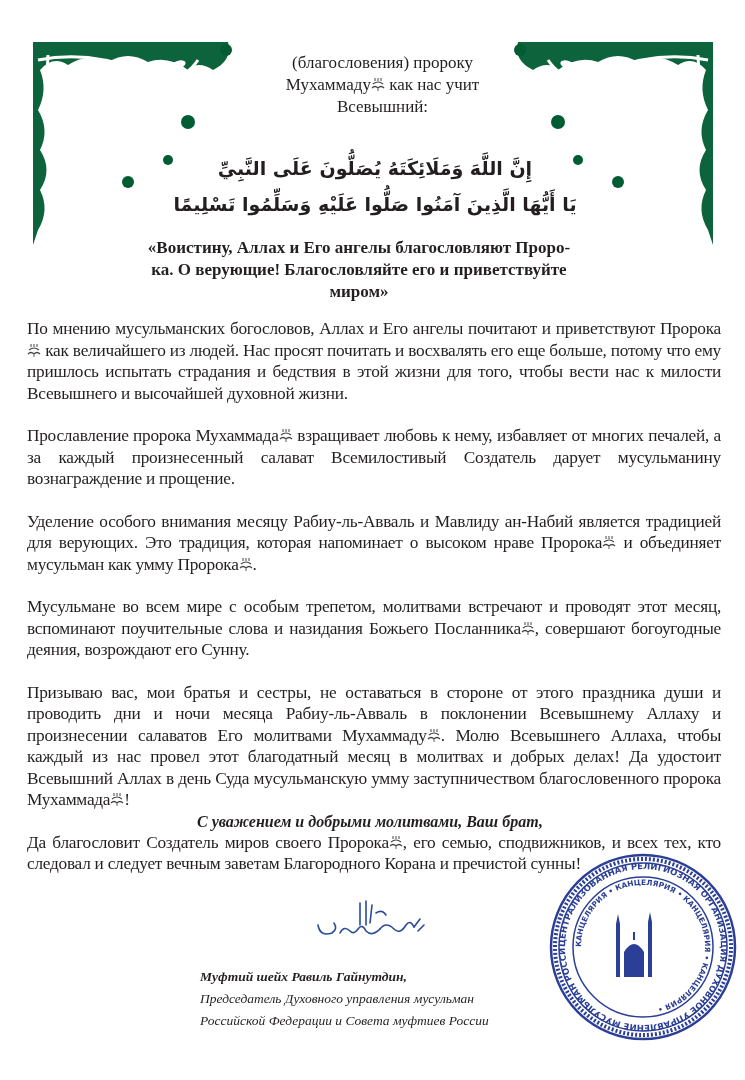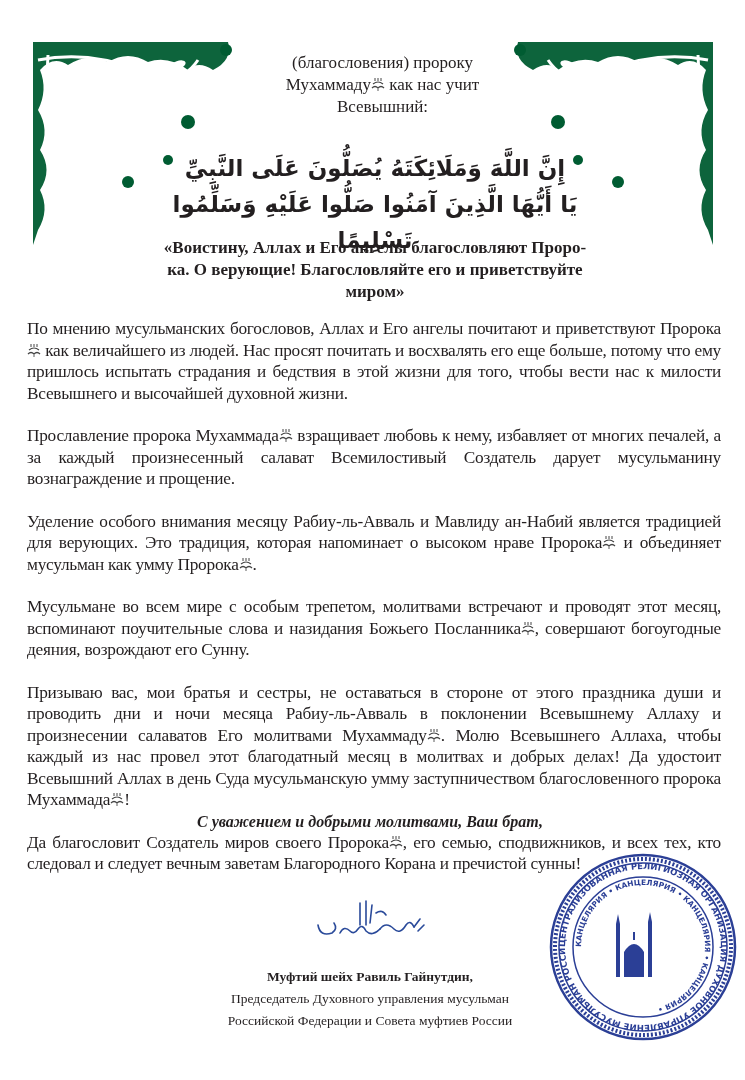--- a/index.html
+++ b/index.html
@@ -11,41 +11,41 @@
   .corner { position: absolute; top: 40px; width: 210px; height: 205px; }
   .corner-left { left: 28px; }
   .corner-right { left: 508px; transform: scaleX(-1); }
   .intro {
     position: absolute; left: 255px; width: 255px; top: 52px;
     text-align: center; font-size: 17px; line-height: 22px;
   }
   .arabic {
     position: absolute; left: 150px; width: 450px; top: 150px;
     text-align: center; direction: rtl; font-family: "DejaVu Sans", sans-serif;
-    font-size: 23px; line-height: 36px; font-weight: bold; color: #231f20;
+    font-size: 19px; line-height: 36px; font-weight: bold; color: #231f20;
   }
   .quote {
-    position: absolute; left: 150px; width: 450px; top: 237px;
+    position: absolute; left: 134px; width: 450px; top: 237px;
     text-align: center; font-size: 17px; line-height: 22px;
   }
   .quote .q { font-weight: bold; }
   .body-text {
     position: absolute; left: 27px; width: 710px; top: 318px;
     font-size: 17.3px; line-height: 21.5px; letter-spacing: -0.25px;
   }
   .body-text p { margin: 0 16px 21px 0; text-align: justify; }
   .pbuh { display: inline-block; width: 14px; height: 14px; vertical-align: -1px; }
   .closing {
     position: absolute; left: 150px; width: 440px; top: 813px;
     text-align: center; font-style: italic; font-size: 16px; font-weight: bold;
   }
   .signature { position: absolute; left: 310px; top: 895px; width: 120px; height: 50px; }
   .signer {
     position: absolute; left: 200px; width: 340px; top: 966px;
-    text-align: center; font-size: 13.5px; line-height: 22px;
+    font-style: italic; font-size: 13.5px; line-height: 22px;
   }
   .signer .name { font-weight: bold; }
   .stamp { position: absolute; left: 548px; top: 852px; width: 190px; height: 190px; }
 </style>
 </head>
 <body>
 
 <svg class="corner corner-left" viewBox="0 0 210 205">
   <g fill="#005c32" stroke="none">
     <path d="M5 2 L200 2 Q205 20 185 30 Q170 20 160 30 Q140 15 120 22 Q100 10 80 22 Q60 12 40 25 Q25 15 12 30 Q20 50 10 70 Q22 90 12 110 Q25 130 12 150 Q22 170 10 190 L5 205 Z" opacity="0.95"></path>

